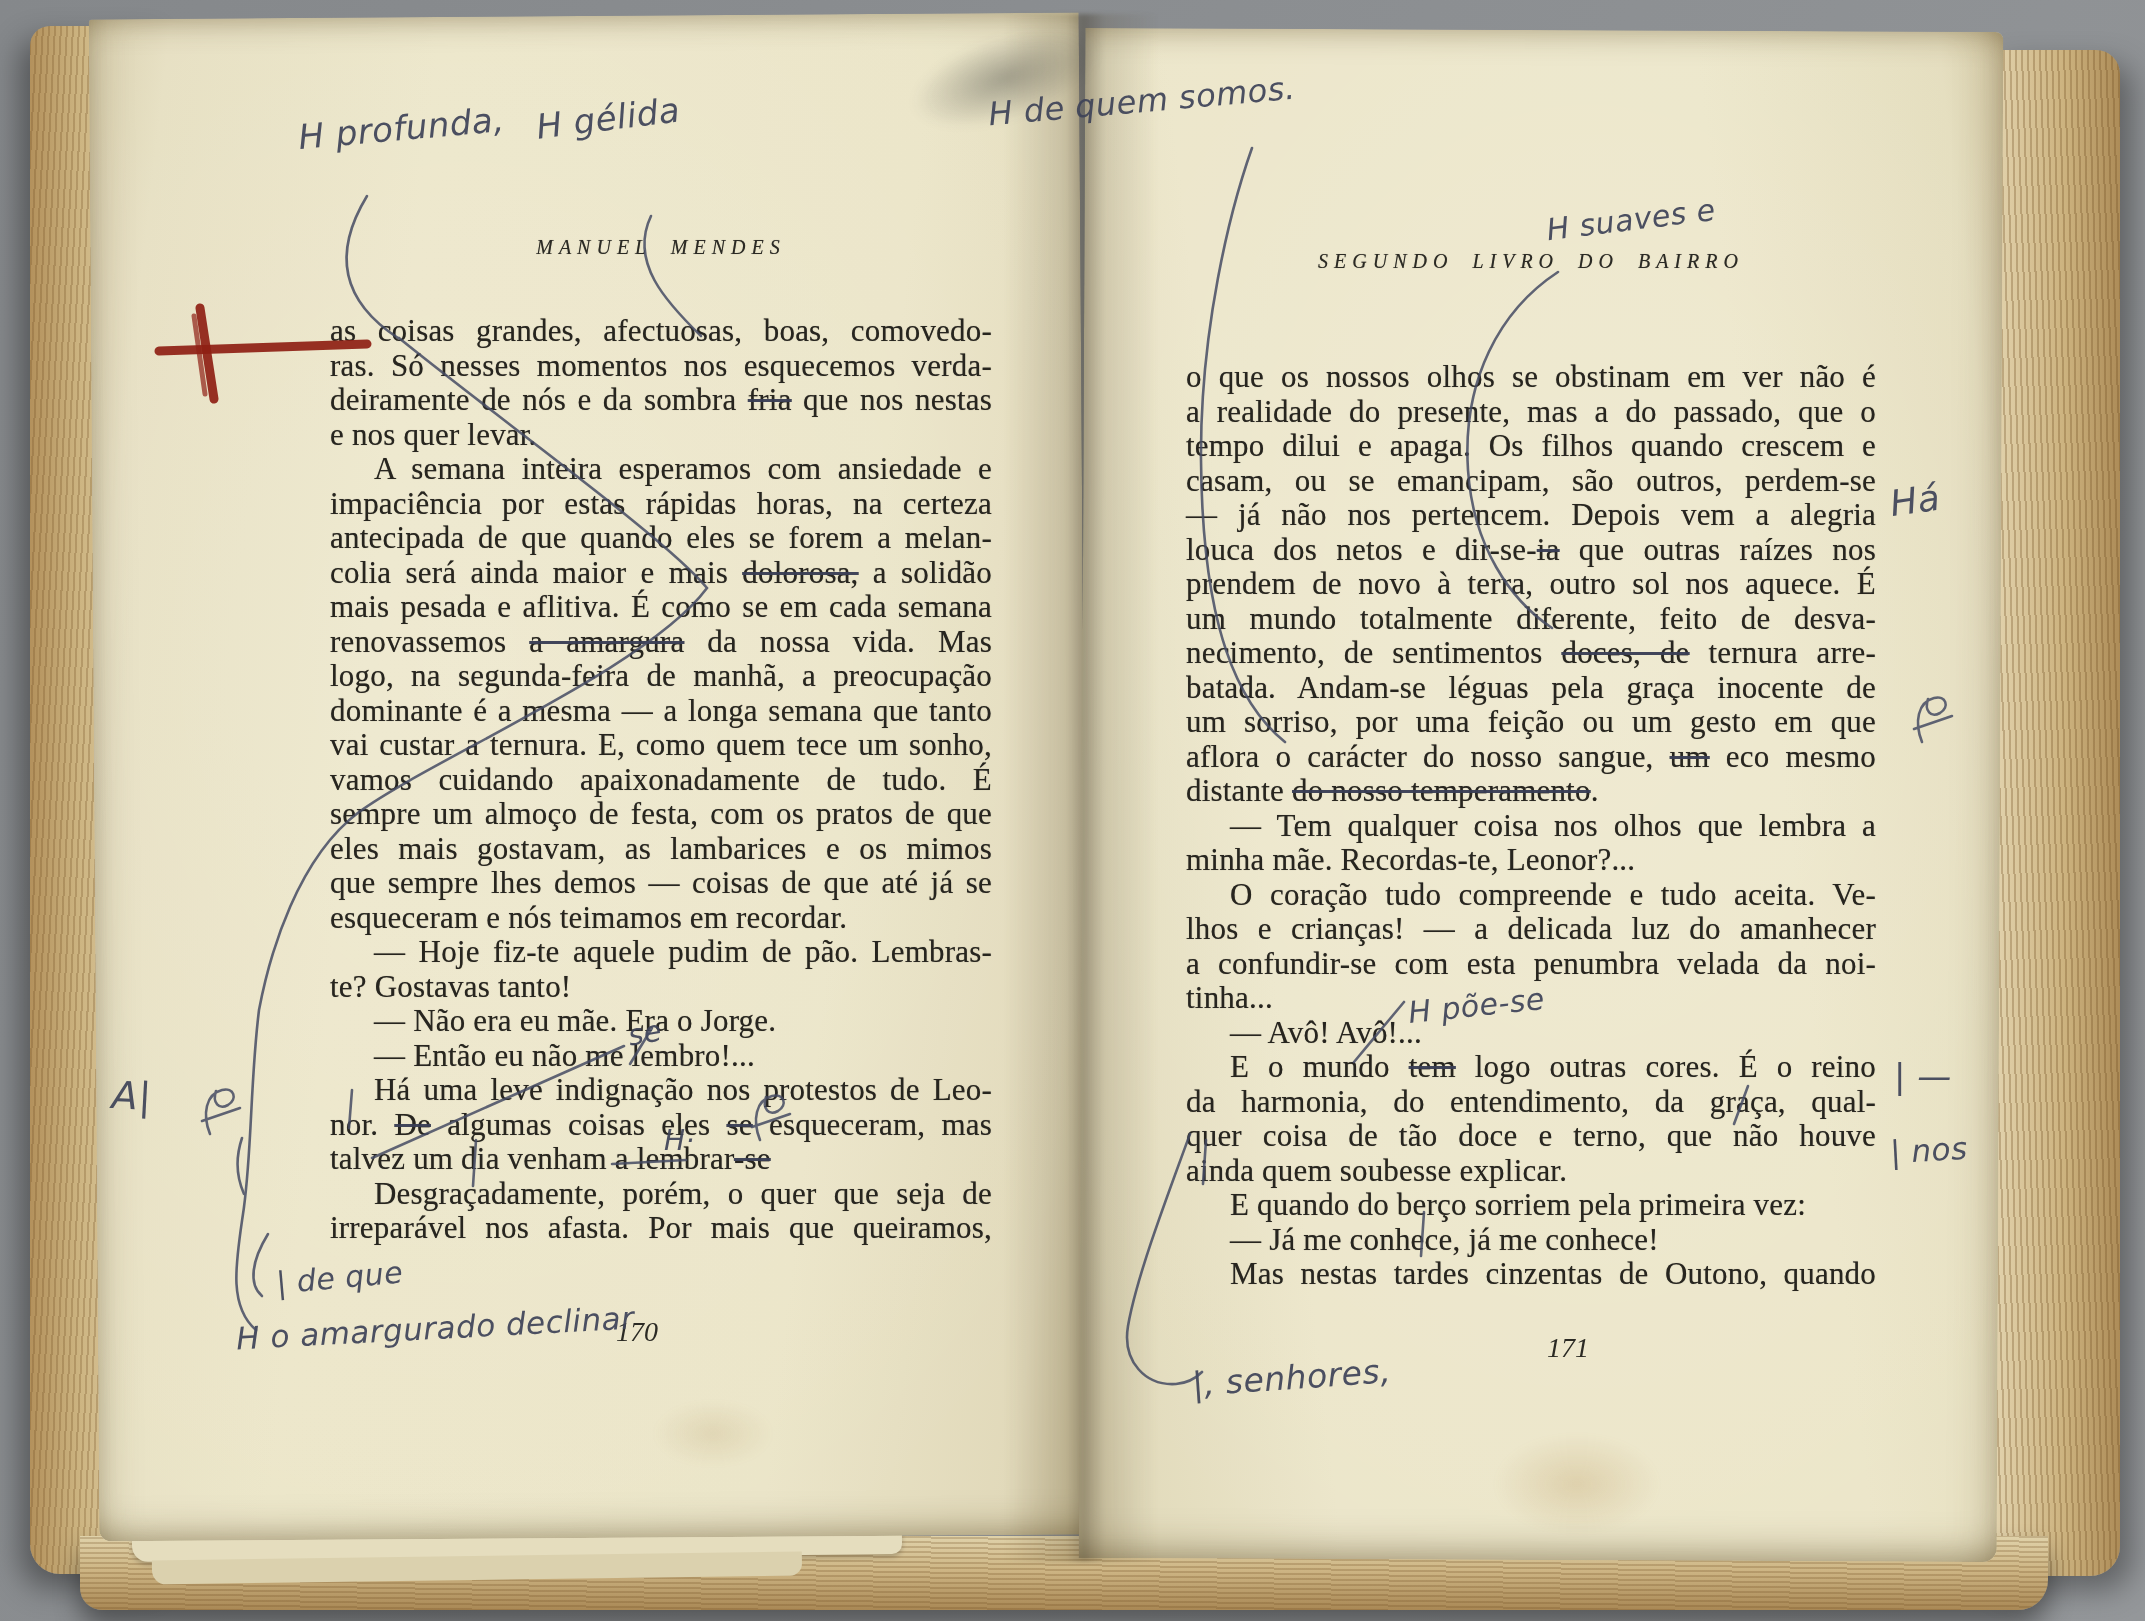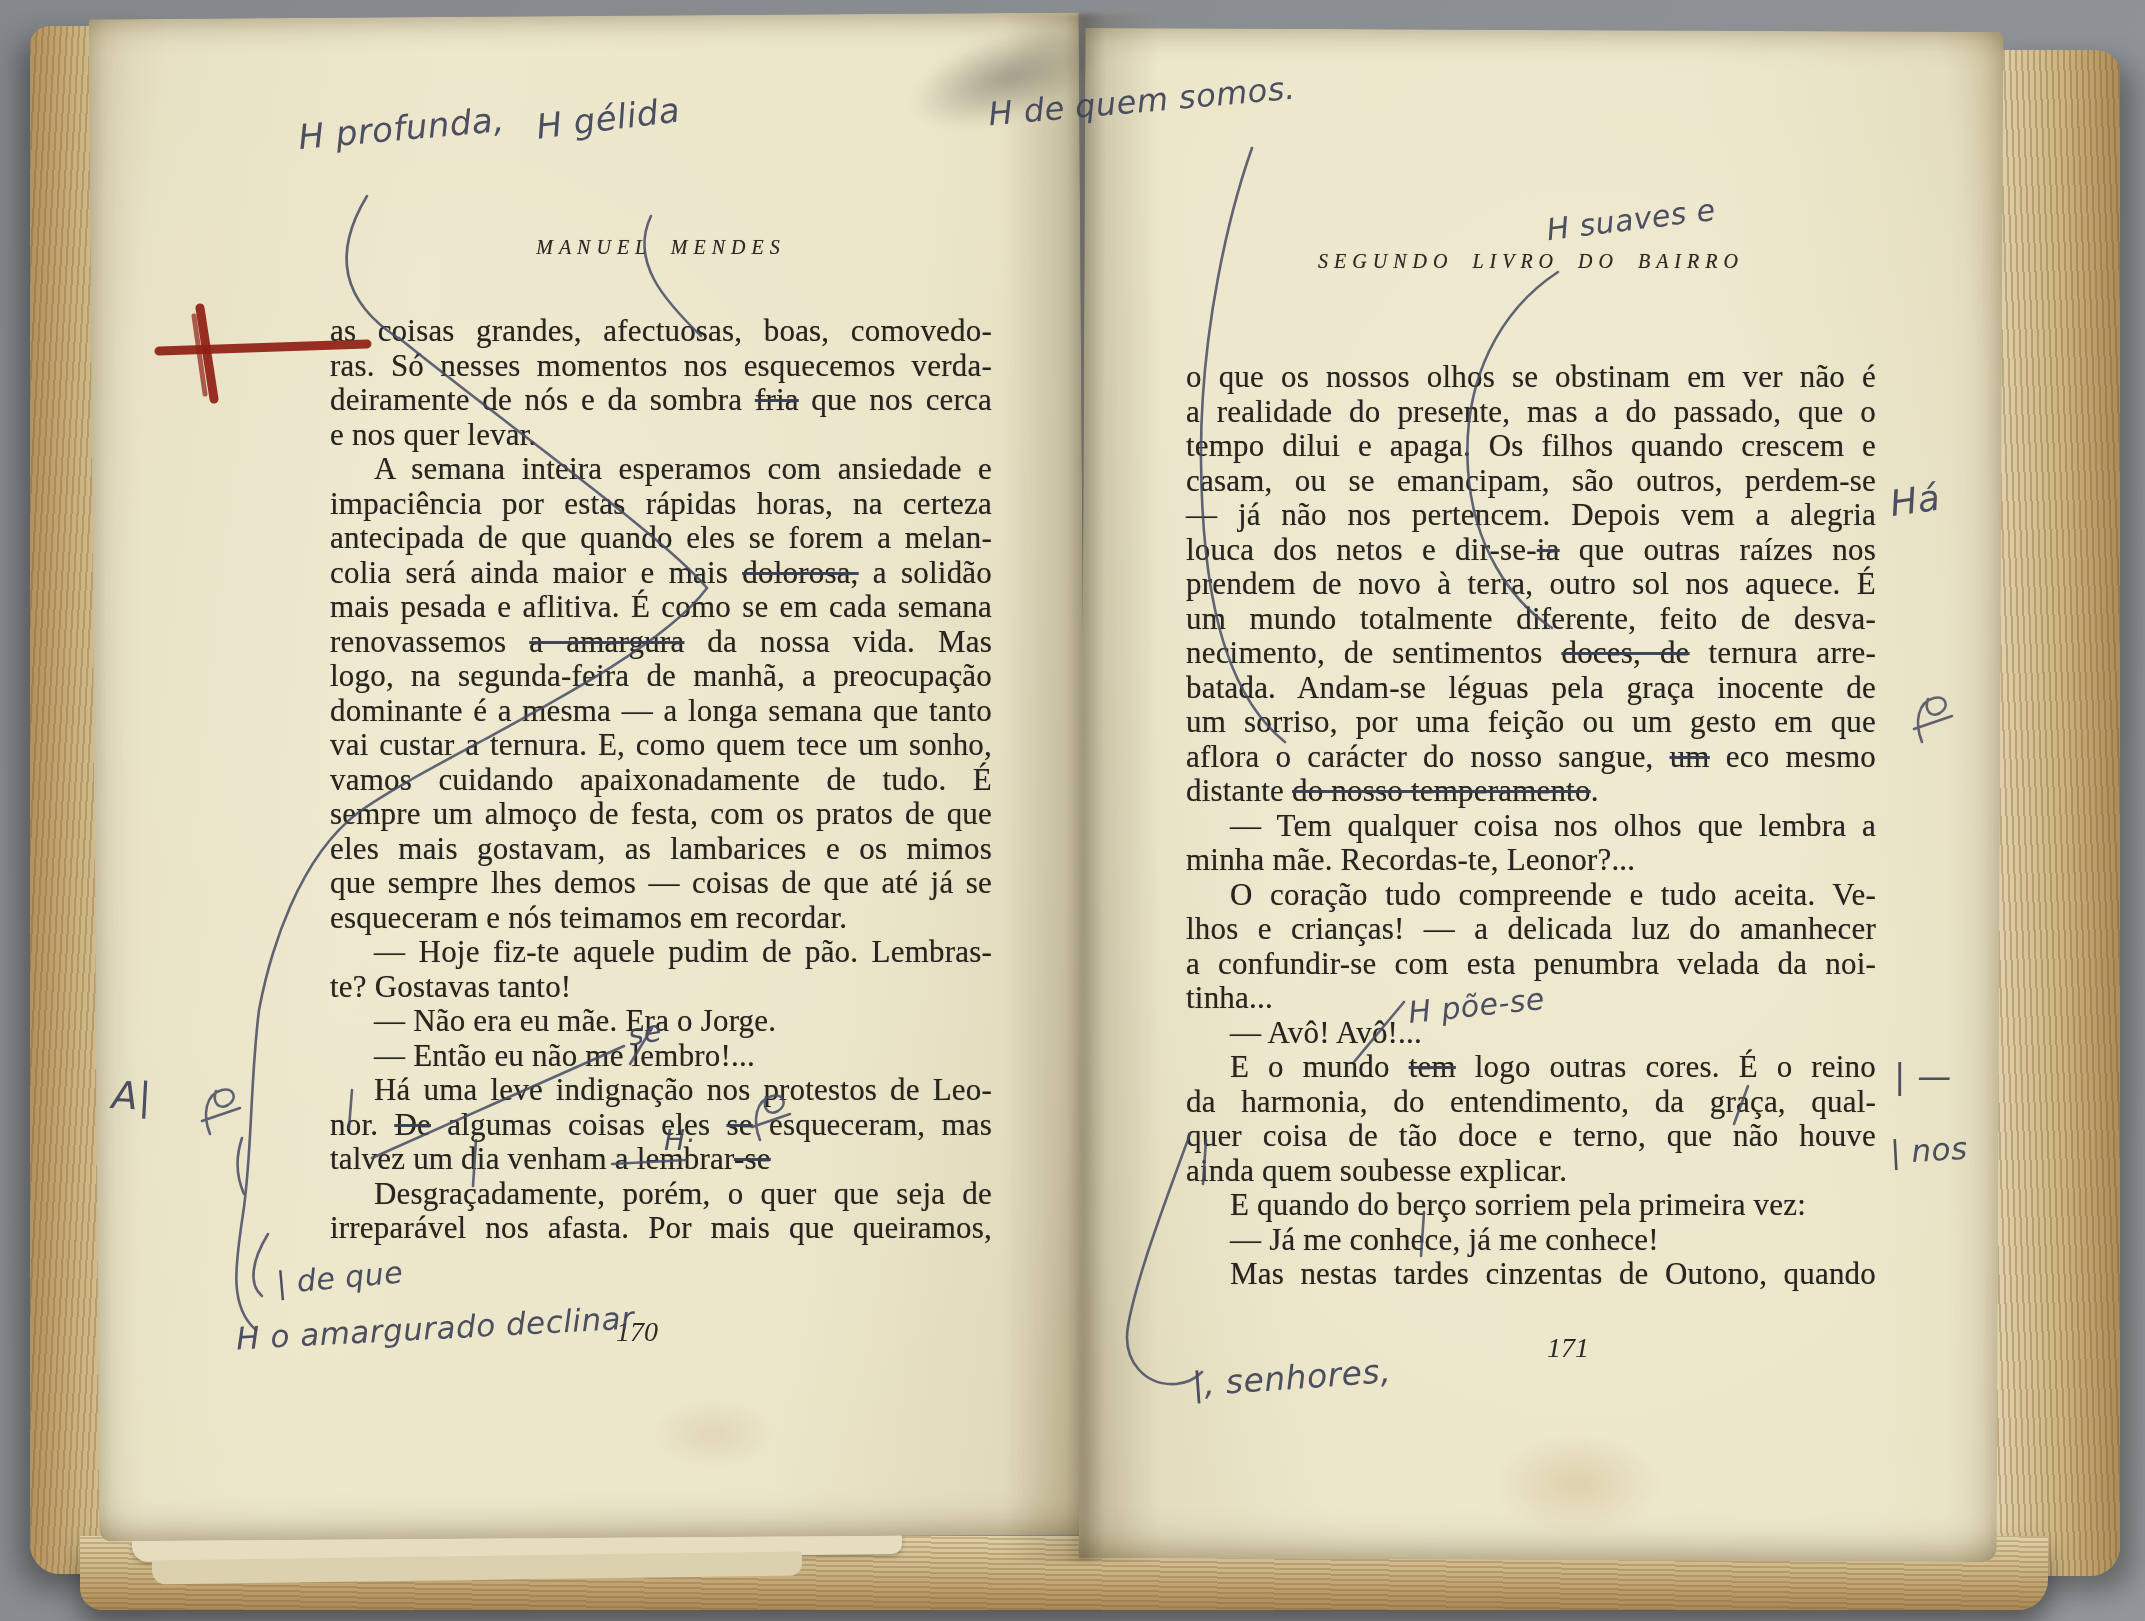--- a/index.html
+++ b/index.html
@@ -101,21 +101,21 @@
   <div class="gutter"></div>
   <div class="smudge"></div>
   <div class="stain1"></div>
   <div class="stain2"></div>
 
   <div class="hdr hdr-left ptext">MANUEL MENDES</div>
   <div class="hdr hdr-right ptext">SEGUNDO LIVRO DO BAIRRO</div>
   <div class="col col-left ptext">
       <div class="ln"><span>as coisas grandes, afectuosas, boas, comovedo-</span></div>
       <div class="ln"><span>ras. Só nesses momentos nos esquecemos verda-</span></div>
-      <div class="ln"><span>deiramente de nós e da sombra </span><span class="strike">fria</span><span> que nos cerca</span></div>
+      <div class="ln"><span>deiramente de nós e da sombra </span><span class="strike">fria</span><span> que nos nestas</span></div>
       <div class="ln last"><span>e nos quer levar.</span></div>
       <div class="ln indent"><span>A semana inteira esperamos com ansiedade e</span></div>
       <div class="ln"><span>impaciência por estas rápidas horas, na certeza</span></div>
       <div class="ln"><span>antecipada de que quando eles se forem a melan-</span></div>
       <div class="ln"><span>colia será ainda maior e mais </span><span class="strike">dolorosa,</span><span> a solidão</span></div>
       <div class="ln"><span>mais pesada e aflitiva. É como se em cada semana</span></div>
       <div class="ln"><span>renovassemos </span><span class="strike">a amargura</span><span> da nossa vida. Mas</span></div>
       <div class="ln"><span>logo, na segunda-feira de manhã, a preocupação</span></div>
       <div class="ln"><span>dominante é a mesma — a longa semana que tanto</span></div>
       <div class="ln"><span>vai custar a ternura. E, como quem tece um sonho,</span></div>

